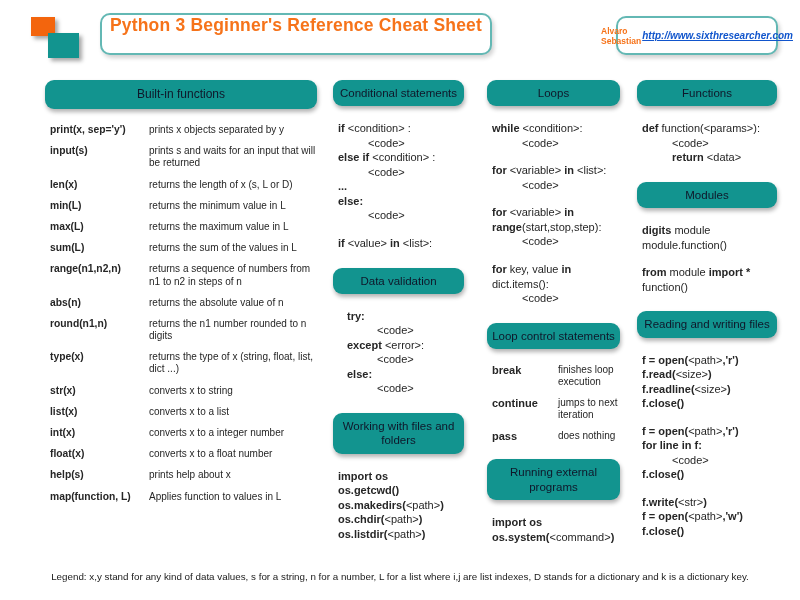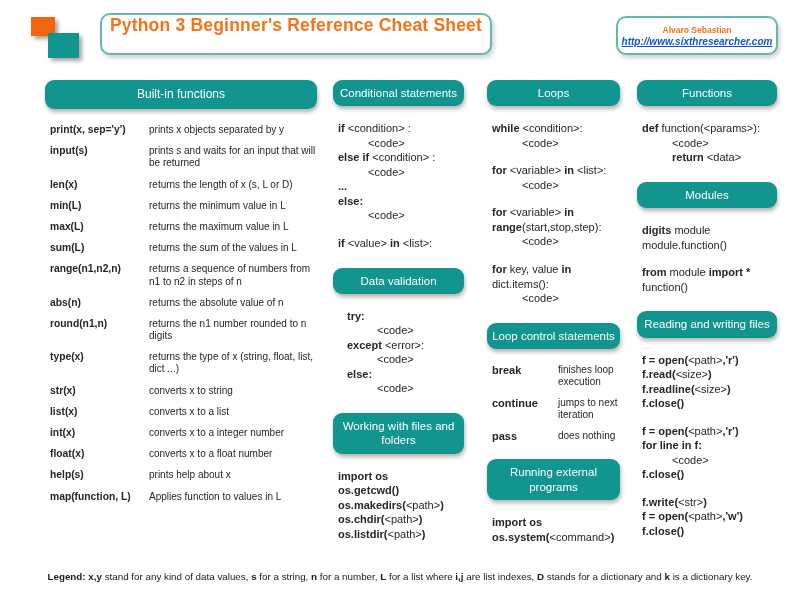--- a/index.html
+++ b/index.html
@@ -12,32 +12,32 @@
     background:var(--orange-logo); box-shadow:3px 3px 4px rgba(0,0,0,.35); }
   .logo-teal { position:absolute; left:48px; top:33px; width:31px; height:25px;
     background:var(--teal); box-shadow:3px 3px 4px rgba(0,0,0,.35); }
   .title-box { position:absolute; left:100px; top:13px; width:388px; height:38px;
     border:2px solid #63b8b4; border-radius:10px; background:#fff;
     display:flex; justify-content:center;
     box-shadow:2px 3px 4px rgba(0,0,0,.18); }
   .title { color:var(--orange); font-weight:bold; font-size:17.5px; letter-spacing:.2px; white-space:nowrap; }
   .author-box { position:absolute; left:616px; top:16px; width:158px; height:35px;
     border:2px solid #63b8b4; border-radius:10px; background:#fff;
-    display:flex; flex-direction:column; align-items:center; justify-content:center; gap:1px;
+    display:flex; flex-direction:row; align-items:center; justify-content:center; gap:1px;
     box-shadow:2px 3px 4px rgba(0,0,0,.18); }
   .author-name { color:var(--orange); font-size:8.5px; font-weight:bold; }
   .author-url { color:var(--link); font-size:10px; font-weight:bold; text-decoration:underline; cursor:pointer;font-style:italic; }
   
   .col { position:absolute; top:80px; }
   #col0 { left:45px;  width:272px; }
   #col1 { left:333px; width:131px; }
   #col2 { left:487px; width:133px; }
   #col3 { left:637px; width:140px; }
   .section-header {
-    background:var(--teal); color:#ffffff; border-radius:9px; text-align:center;
+    background:var(--teal); color:#0f172a; border-radius:9px; text-align:center;
     padding:6px 4px; font-size:11.5px; line-height:1.25;
     box-shadow:1px 3px 4px rgba(0,0,0,.3); margin-bottom:15px;
   }
   #col0 .section-header { font-size:12px; padding:7px 4px; }
   .section-body { margin-bottom:17px; padding-left:5px; }
   .section-body.pad { padding-left:14px; }
   
   .table { display:grid; grid-template-columns:92px 1fr; column-gap:7px; row-gap:9px;
     font-size:10px; align-items:start; }
   .table .term { font-weight:bold; font-size:10.3px; white-space:nowrap; }
@@ -46,21 +46,21 @@
     font-size:10px; align-items:start;gap:8px; }
   .table-narrow .term { font-weight:bold; font-size:11px; }
   .table-narrow .desc { line-height:1.25; }
   
   .code-line { font-size:11px; line-height:1.32; white-space:nowrap; }
   .code-line .b { font-weight:bold; }
   .code-line.ind1 { margin-left:30px; }
   .code-line.gap { height:13px; }
   
   .legend { position:absolute; left:0; right:0; top:571px; text-align:center; font-size:9.8px; color:#1a1a1a; }
-  .legend .b { font-weight:bold; }
+  .legend .b { font-weight:normal; }
 </style>
 </head>
 <body>
 
 <div class="page" style="--teal: #12948F; --orange: #F6731A; --orange-logo: #F3650D; --link: #1155CC;">
 
   <div class="logo-orange"></div>
   <div class="logo-teal"></div>
 
   <div class="title-box">

